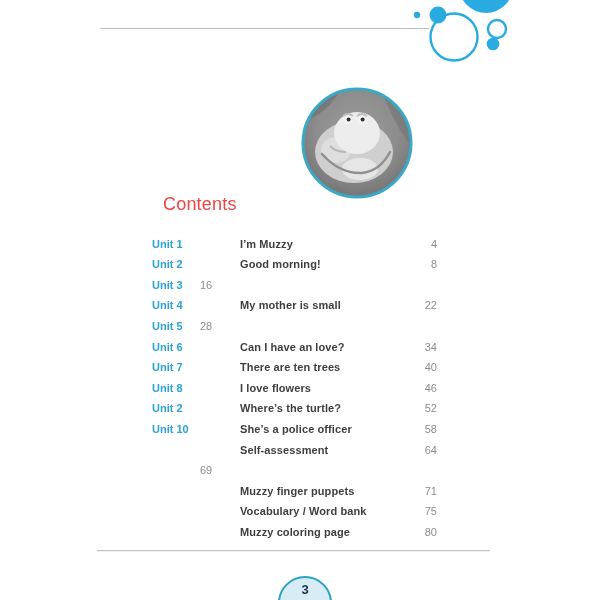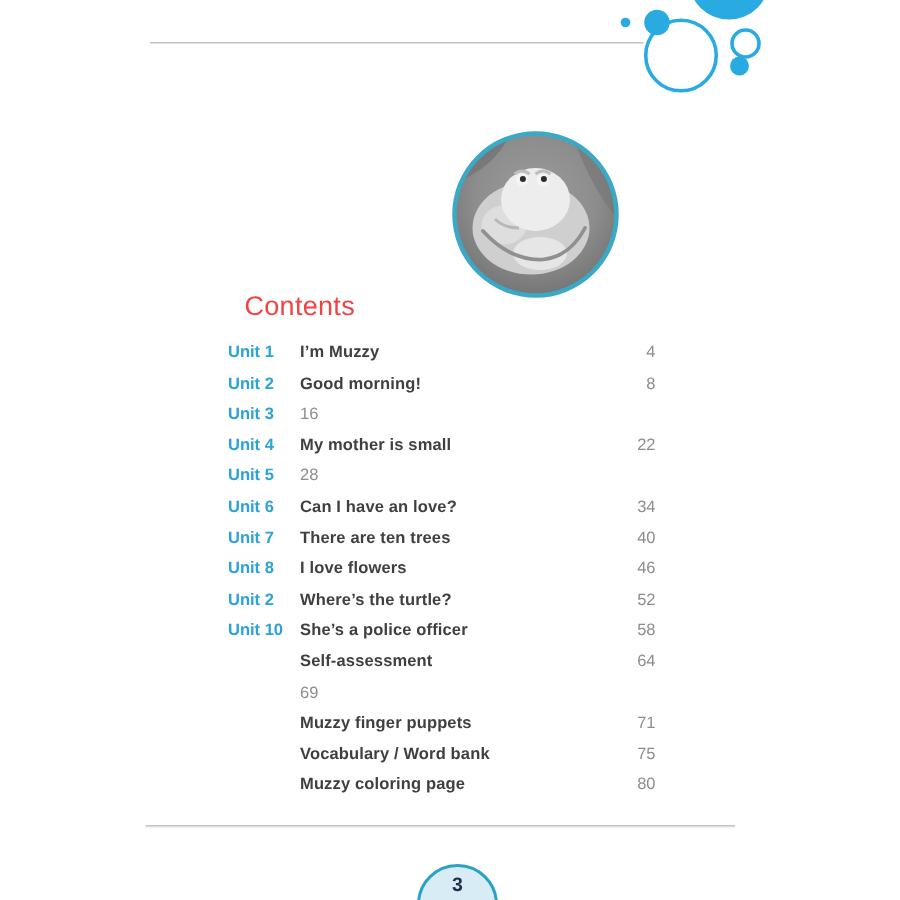--- a/index.html
+++ b/index.html
@@ -10,23 +10,23 @@
   .rule{position:absolute;height:1px;background:#c2c2c2;}
   .rule-top{left:100px;top:28px;width:329px;}
   .rule-bottom{left:97px;top:550px;width:393px;box-shadow:0 1px 1px rgba(0,0,0,.07);}
   .decor{position:absolute;left:400px;top:0;width:200px;height:70px;}
   .muzzy{position:absolute;left:300px;top:86px;width:114px;height:114px;}
   .contents-title{
     position:absolute;left:151px;top:194px;
     font-size:18px;font-weight:normal;color:#ef4444;letter-spacing:.2px;margin-left:12px;
   }
   .toc{position:absolute;left:152px;top:229px;width:285px;}
-  .toc-row{display:flex;align-items:flex-start;height:20.6px;font-size:11px;}
+  .toc-row{display:flex;align-items:flex-end;height:20.6px;font-size:11px;}
   .toc-row .unit{width:48px;font-weight:bold;color:#2ba3d6;flex:none;}
-  .toc-row .title{flex:1;font-weight:bold;color:#403e3e;letter-spacing:.1px;}
+  .toc-row .title{flex:1;font-weight:bold;color:#403e3e;letter-spacing:.1px;margin-left:40px;}
   .toc-row .pnum{flex:none;color:#8d8d8d;}
   .badge{
     position:absolute;left:278px;top:576px;width:54px;height:54px;
     border-radius:50%;background:#d8ecf6;border:2.5px solid #2ba2c2;
     box-sizing:border-box;text-align:center;
   }
   .badge span{display:inline-block;margin-top:4px;font-size:13px;font-weight:bold;color:#1d3050;}
 </style>
 </head>
 <body>

